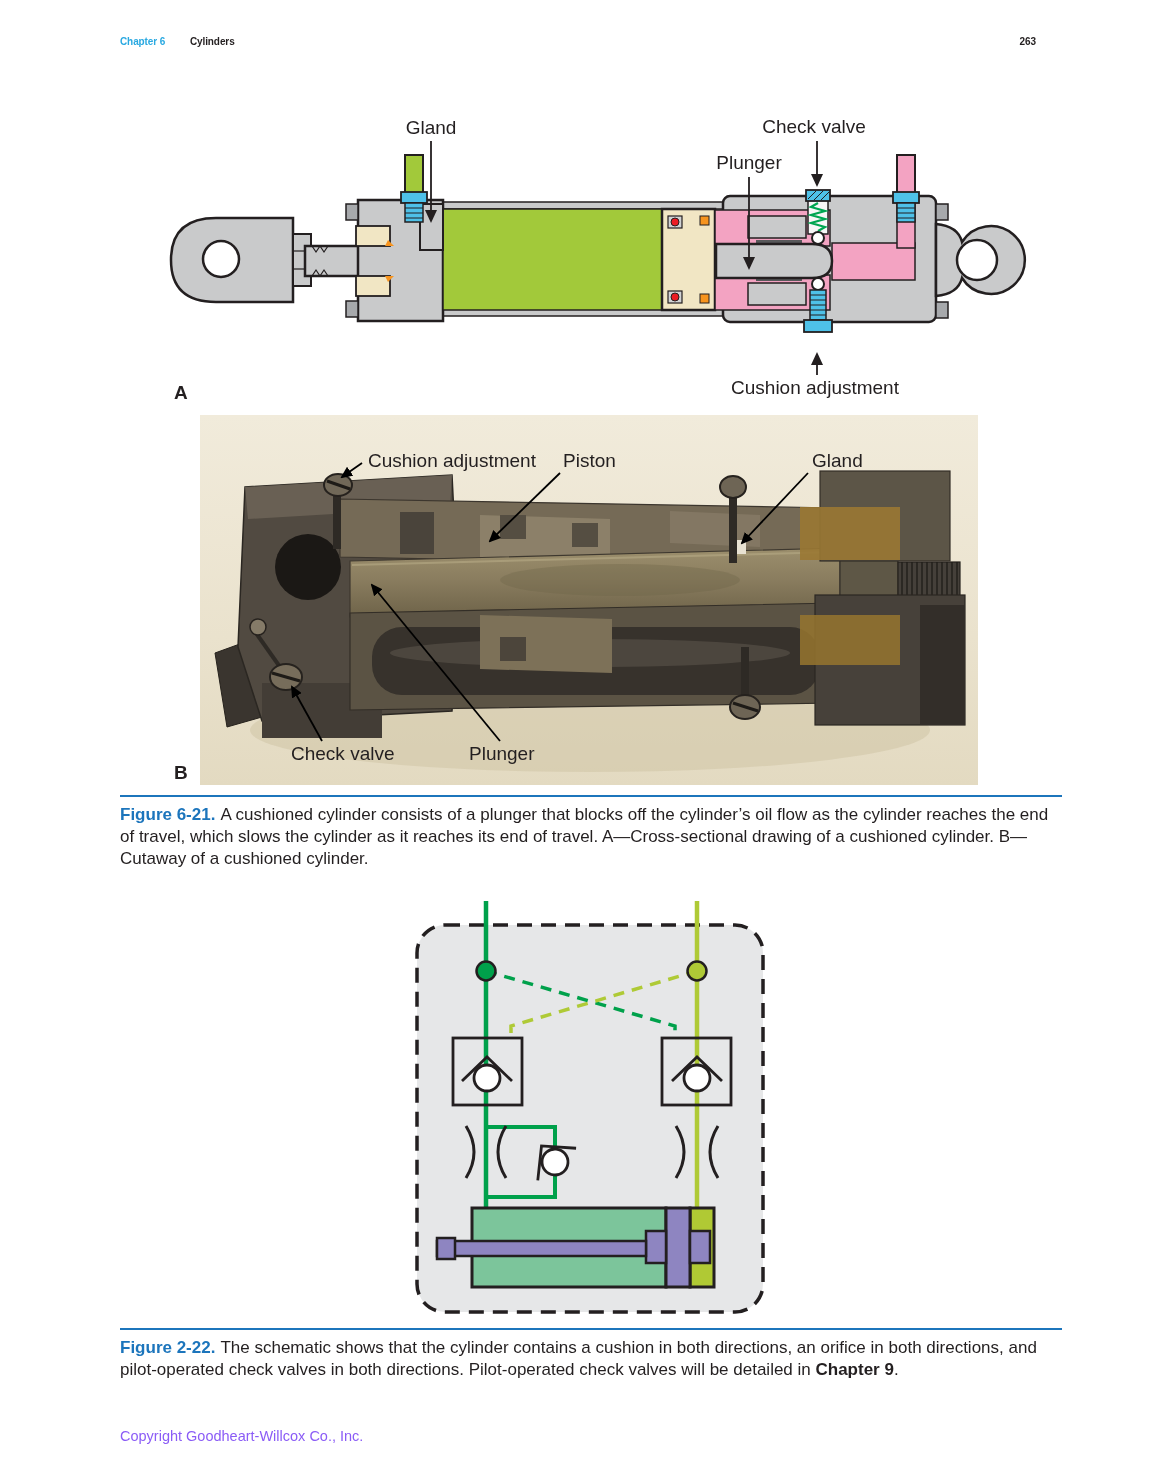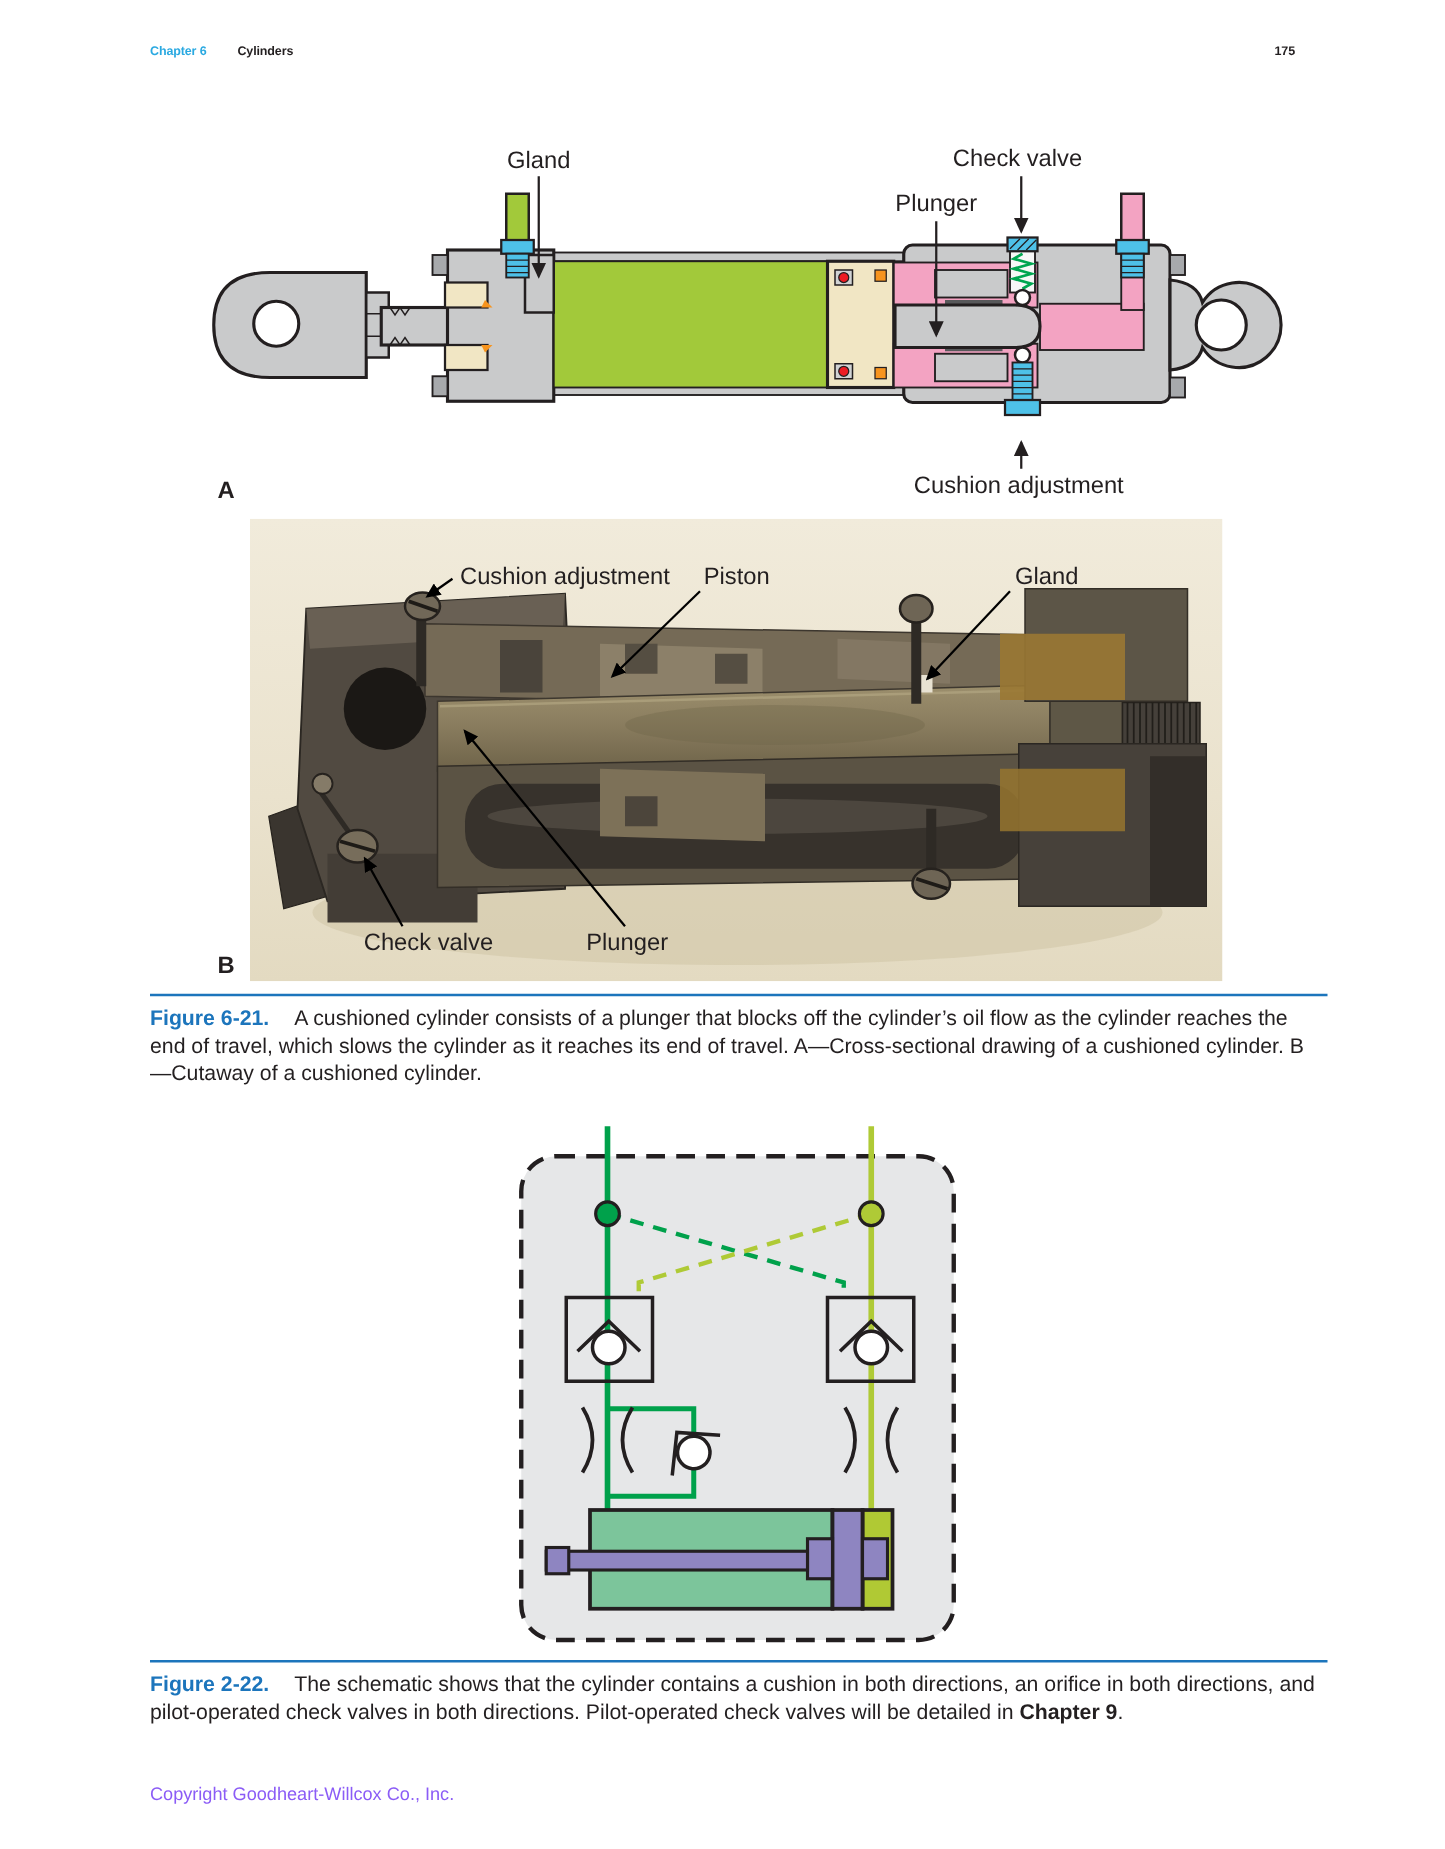--- a/index.html
+++ b/index.html
@@ -12,37 +12,37 @@
   .header{top:36px;left:120px;width:916px;height:22px;font-size:10px;font-weight:bold;letter-spacing:-0.1px;}
   .chapter-label{color:#2aa9e1;display:inline-block;}
   .chapter-title{color:#231f20;display:inline-block;margin-left:22px;}
   .page-number{position:absolute;right:0;top:0;color:#231f20;}
   
   .fig-letter{font-size:19px;font-weight:bold;color:#231f20;}
   
   .caption-block{left:120px;width:942px;}
   .cap-rule{border-top:2px solid #1c75bc;width:942px;height:0;margin:0 0 7px 0;}
   .caption{font-size:17px;line-height:22px;color:#231f20;width:932px;}
-  .cap-lead{color:#1c75bc;font-weight:bold;margin-right:20px;}
+  .cap-lead{color:#1c75bc;font-weight:bold;margin-right:5px;}
   .caption b{font-weight:bold;}
   
   .footer{left:120px;top:1428px;font-size:14.5px;color:#8b5cf6;}
   svg{display:block;}
   svg text{font-family:"Liberation Sans", sans-serif;}
   .callout{font-size:19px;fill:#231f20;}
 </style>
 </head>
 <body>
 
 <div class="page">
 
   <div class="abs header">
     <span class="chapter-label">Chapter 6</span>
     <span class="chapter-title">Cylinders</span>
-    <span class="page-number">175</span>
+    <span class="page-number">263</span>
   </div>
 
   <svg class="abs" style="left:0;top:95px" width="1156" height="320" viewBox="0 95 1156 320">
     <defs>
       <marker id="ahA" markerUnits="userSpaceOnUse" markerWidth="13" markerHeight="12" refX="11" refY="6" orient="auto">
         <path d="M0,0 L13,6 L0,12 Z" fill="#231f20"></path>
       </marker>
     </defs>
 
     <path d="M293,218 L216,218 Q171,218 171,260 Q171,302 216,302 L293,302 Z" fill="#c9cacb" stroke="#231f20" stroke-width="2.5"></path>

